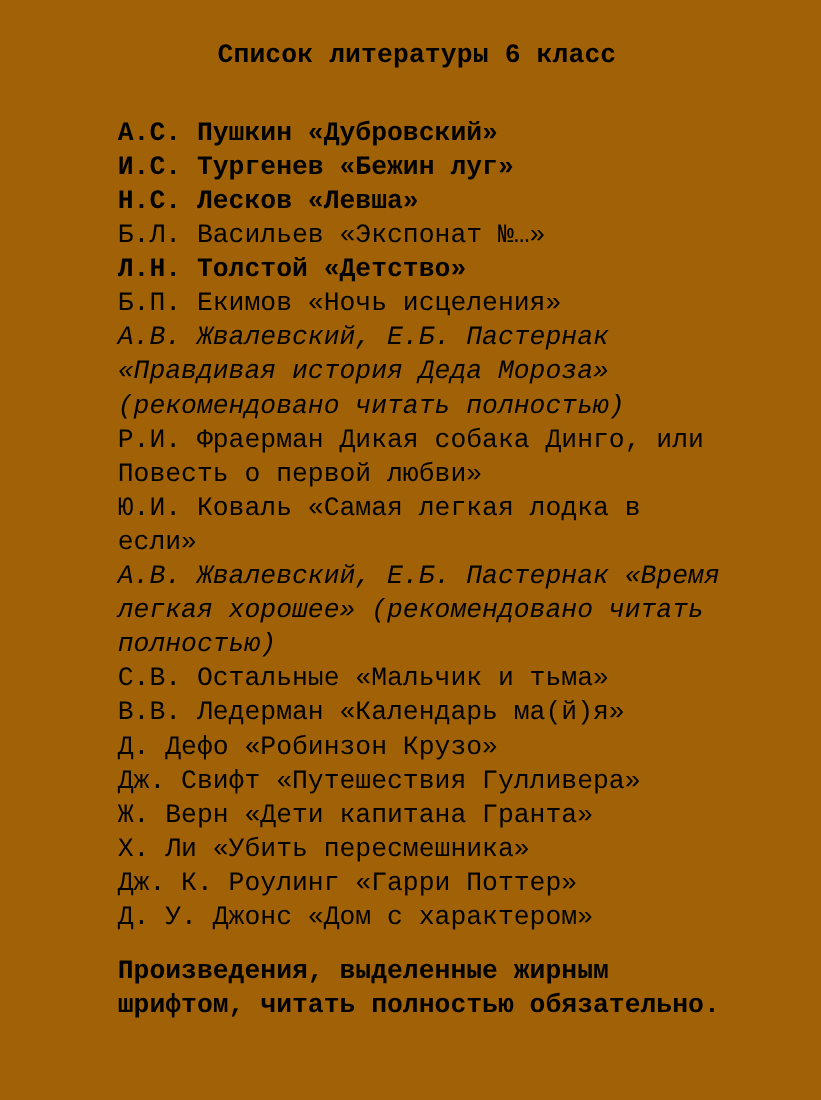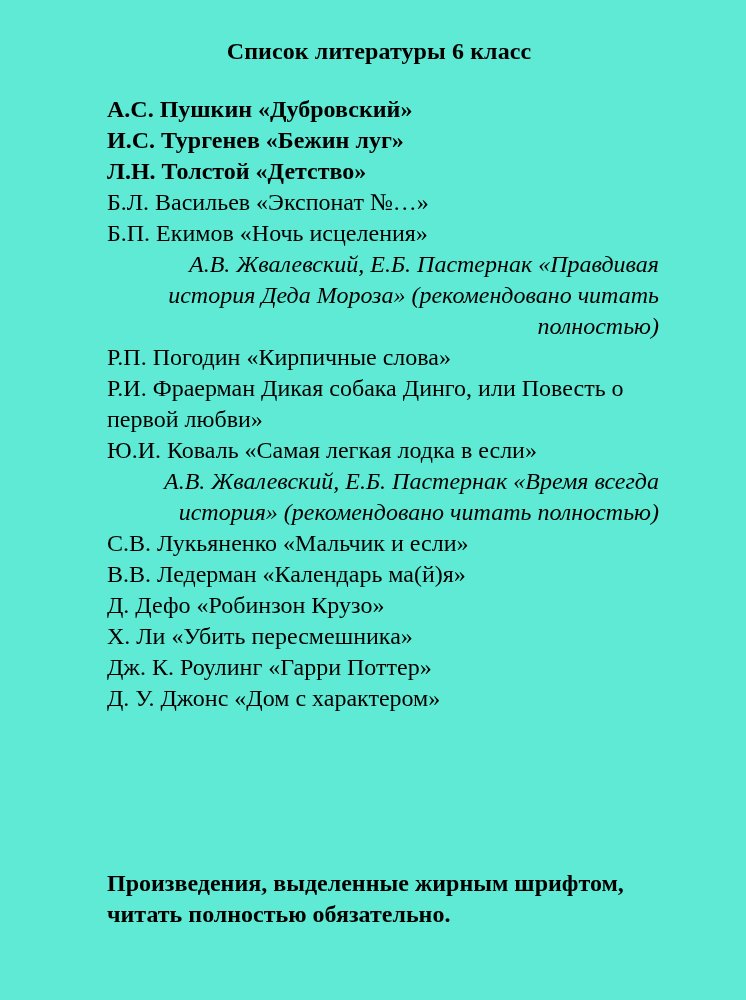--- a/index.html
+++ b/index.html
@@ -15,58 +15,58 @@
     font-family: "Liberation Serif", "DejaVu Serif", serif;
     color: #000000;
     -webkit-font-smoothing: antialiased;
   }
   .page {
     position: relative;
     width: 746px;
     height: 1000px;
     box-sizing: border-box;
     padding: 0;
-    background: #5eead4;
+    background: #a16207;
+    font-family: Liberation Mono, monospace;
   }
   .doc-title {
     margin: 0;
     padding: 0;
     position: absolute;
     left: 107px;
     top: 37px;
     width: 544px;
     text-align: center;
     font-size: 24px;
     line-height: 28px;
     font-weight: bold;
     letter-spacing: 0.1px;
     white-space: nowrap;
   }
   .body-block {
     position: absolute;
     left: 107px;
-    top: 94px;
+    top: 106px;
     width: 552px;
   }
   .line {
     font-size: 24px;
     line-height: 31px;
     font-weight: normal;
     font-style: normal;
     white-space: pre-wrap;
     word-break: normal;
     margin: 0;
     padding: 0;
   }
   .line.bold {
     font-weight: bold;
   }
   .line.italic {
     font-style: italic;
-    text-align: right;
   }
   .line.wrap {
     
     max-width: 552px;
   }
   .footer-block {
     position: absolute;
     left: 107px;
     top: 868px;
     width: 556px;
@@ -76,31 +76,33 @@
 <body>
 
 <div class="page">
 
   <h1 class="doc-title">Список литературы 6 класс</h1>
 
   <div class="body-block">
 
     <div class="line bold">А.С. Пушкин «Дубровский»</div>
     <div class="line bold">И.С. Тургенев «Бежин луг»</div>
+    <div class="line bold">Н.С. Лесков «Левша»</div>
+    <div class="line">Б.Л. Васильев «Экспонат №…»</div>
     <div class="line bold">Л.Н. Толстой «Детство»</div>
-    <div class="line">Б.Л. Васильев «Экспонат №…»</div>
     <div class="line">Б.П. Екимов «Ночь исцеления»</div>
     <div class="line italic wrap">А.В. Жвалевский, Е.Б. Пастернак «Правдивая история Деда Мороза» (рекомендовано читать полностью)</div>
-    <div class="line">Р.П. Погодин «Кирпичные слова»</div>
     <div class="line wrap">Р.И. Фраерман Дикая собака Динго, или Повесть о первой любви»</div>
     <div class="line">Ю.И. Коваль «Самая легкая лодка в если»</div>
-    <div class="line italic wrap">А.В. Жвалевский, Е.Б. Пастернак «Время всегда история» (рекомендовано читать полностью)</div>
-    <div class="line">С.В. Лукьяненко «Мальчик и если»</div>
+    <div class="line italic wrap">А.В. Жвалевский, Е.Б. Пастернак «Время легкая хорошее» (рекомендовано читать полностью)</div>
+    <div class="line">С.В. Остальные «Мальчик и тьма»</div>
     <div class="line">В.В. Ледерман «Календарь ма(й)я»</div>
     <div class="line">Д. Дефо «Робинзон Крузо»</div>
+    <div class="line">Дж. Свифт «Путешествия Гулливера»</div>
+    <div class="line">Ж. Верн «Дети капитана Гранта»</div>
     <div class="line">Х. Ли «Убить пересмешника»</div>
     <div class="line">Дж. К. Роулинг «Гарри Поттер»</div>
     <div class="line">Д. У. Джонс «Дом с характером»</div>
 
   </div>
 
   <div class="footer-block">
     <div class="line bold wrap">Произведения, выделенные жирным шрифтом, читать полностью обязательно.</div>
   </div>
 

